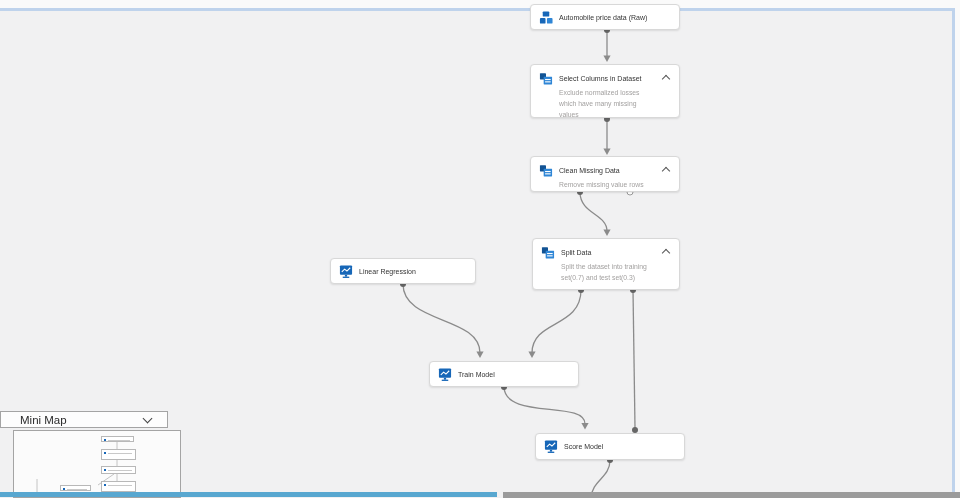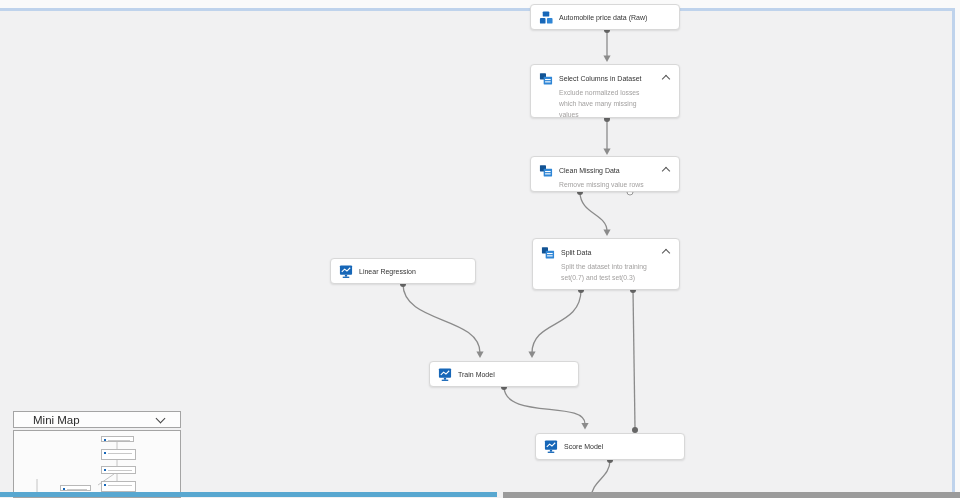--- a/index.html
+++ b/index.html
@@ -31,21 +31,21 @@
   .node-title{font-size:7px;color:#333;white-space:nowrap;}
   .node-desc{margin:1px 0 0 28px;font-size:6.8px;line-height:11px;color:#a3a1a0;}
   .n-sel  .node-desc{width:88px;}
   .n-clean .node-desc{width:120px;}
   .n-split .node-desc{width:108px;}
 
   .chev-up{position:absolute;right:10px;top:11px;width:5px;height:5px;
            border-left:1.4px solid #555;border-top:1.4px solid #555;transform:rotate(45deg);}
 
   
-  .mm-header{position:absolute;left:13px;top:411px;width:168px;height:17px;z-index:3;
+  .mm-header{position:absolute;left:0;top:411px;width:168px;height:17px;z-index:3;
              background:#fdfdfd;border:1.5px solid #a4a4a4;box-sizing:border-box;
              display:flex;align-items:center;justify-content:space-between;padding:0 16px 0 19px;}
   .mm-title{font-size:11.5px;color:#2b2b2b;}
   .chev-down{width:6px;height:6px;border-left:1.6px solid #444;border-top:1.6px solid #444;
              transform:rotate(225deg);margin-top:-3px;}
   .mm-body{position:absolute;left:13px;top:430px;width:168px;height:68px;z-index:3;
            background:#fbfbfb;border:1.5px solid #a4a4a4;box-sizing:border-box;overflow:hidden;}
   .mm-node{position:absolute;background:#fff;border:0.5px solid #b8b8b8;box-sizing:border-box;}
   .mm-node::before{content:"";position:absolute;left:1.5px;top:1.5px;width:2.5px;height:2.5px;background:#1767b8;}
   .mm-node::after{content:"";position:absolute;left:5.5px;top:2.5px;right:3px;height:1px;background:#c9c9c9;}

